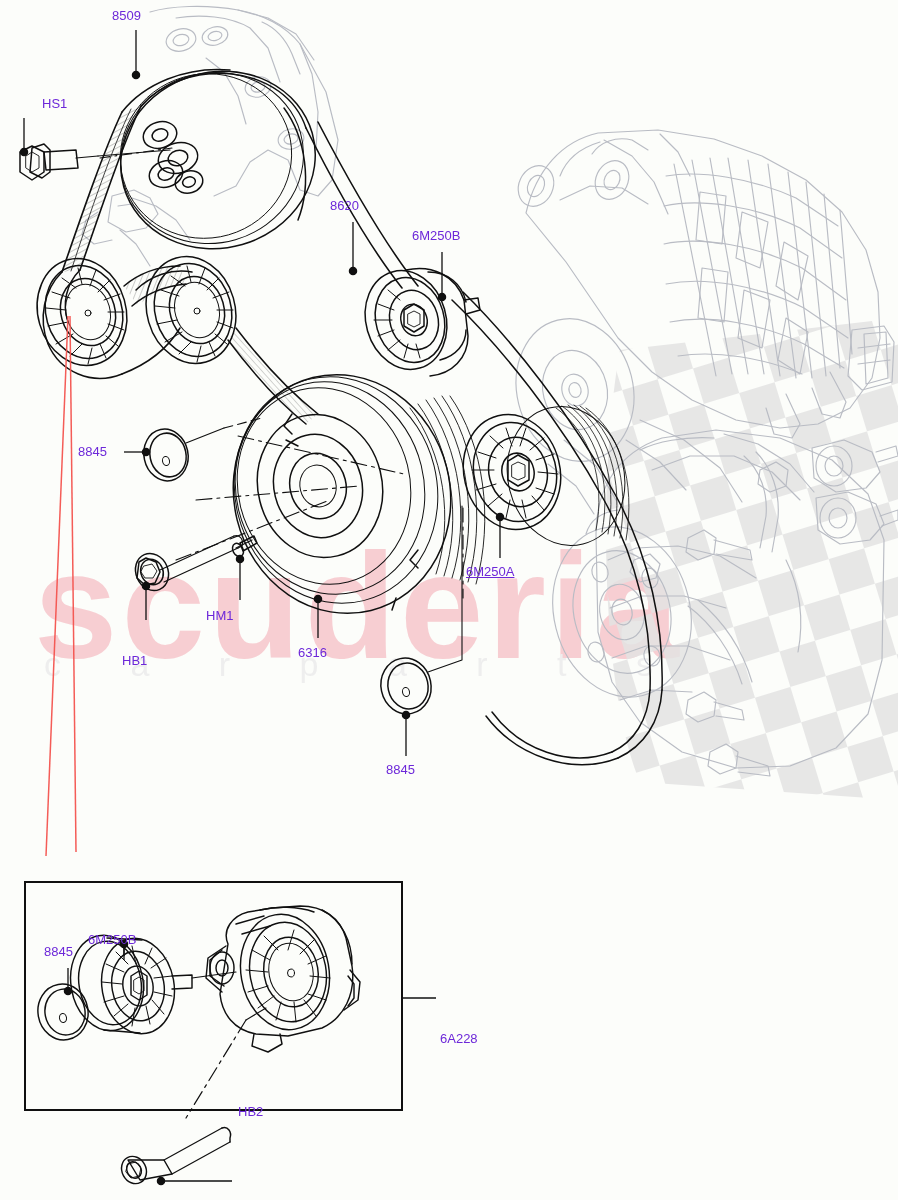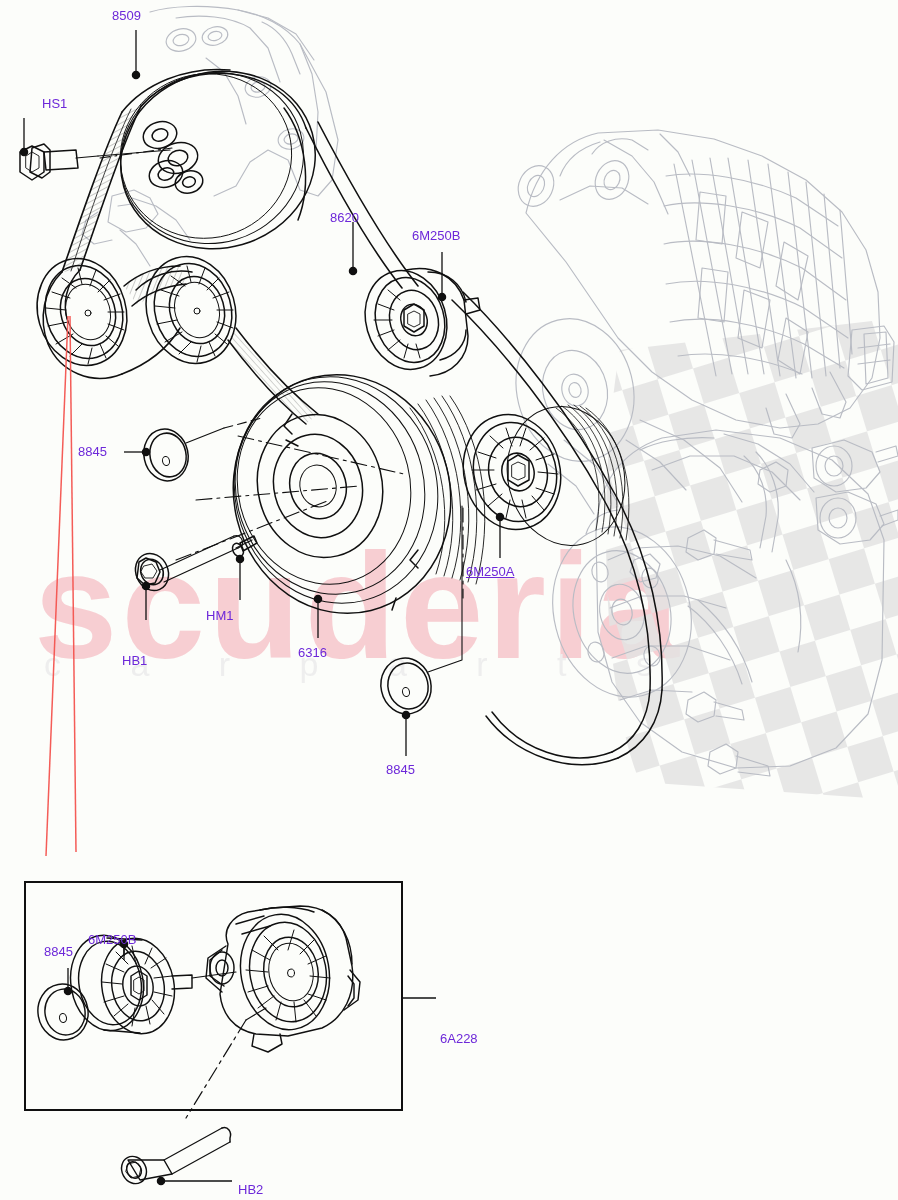--- a/index.html
+++ b/index.html
@@ -564,30 +564,30 @@
       <line x1="402" y1="998" x2="436" y2="998"></line>
 
       <line x1="232" y1="1181" x2="164" y2="1181"></line>
       <circle cx="161" cy="1181" r="3.6"></circle>
     </g>
   </svg>
 
   <div>
     <span class="lbl" style="left:6px;   top:96px;margin-left:36px;">HS1</span>
     <span class="lbl" style="left:112px; top:8px;">8509</span>
-    <span class="lbl" style="left:330px; top:198px;margin-top:12px;">8620</span>
+    <span class="lbl" style="left:330px; top:198px;">8620</span>
     <span class="lbl" style="left:412px; top:228px;">6M250B</span>
     <span class="lbl" style="left:78px; top:444px;">8845</span>
     <span class="lbl" style="left:122px; top:627px;margin-top:26px;">HB1</span>
     <span class="lbl" style="left:206px; top:608px;">HM1</span>
     <span class="lbl" style="left:298px; top:645px;">6316</span>
     <span class="lbl" style="left:466px; top:564px;text-decoration:underline;">6M250A</span>
     <span class="lbl" style="left:386px; top:762px;">8845</span>
   </div>
 
   <div>
     <span class="lbl" style="left:44px;  top:944px;">8845</span>
     <span class="lbl" style="left:88px;  top:932px;">6M250B</span>
     <span class="lbl" style="left:440px; top:987px;margin-top:44px;">6A228</span>
-    <span class="lbl" style="left:238px; top:1182px;">HB2</span>
+    <span class="lbl" style="left:238px; top:1104px;">HB2</span>
   </div>
 
 </div>
 
 </body></html>

